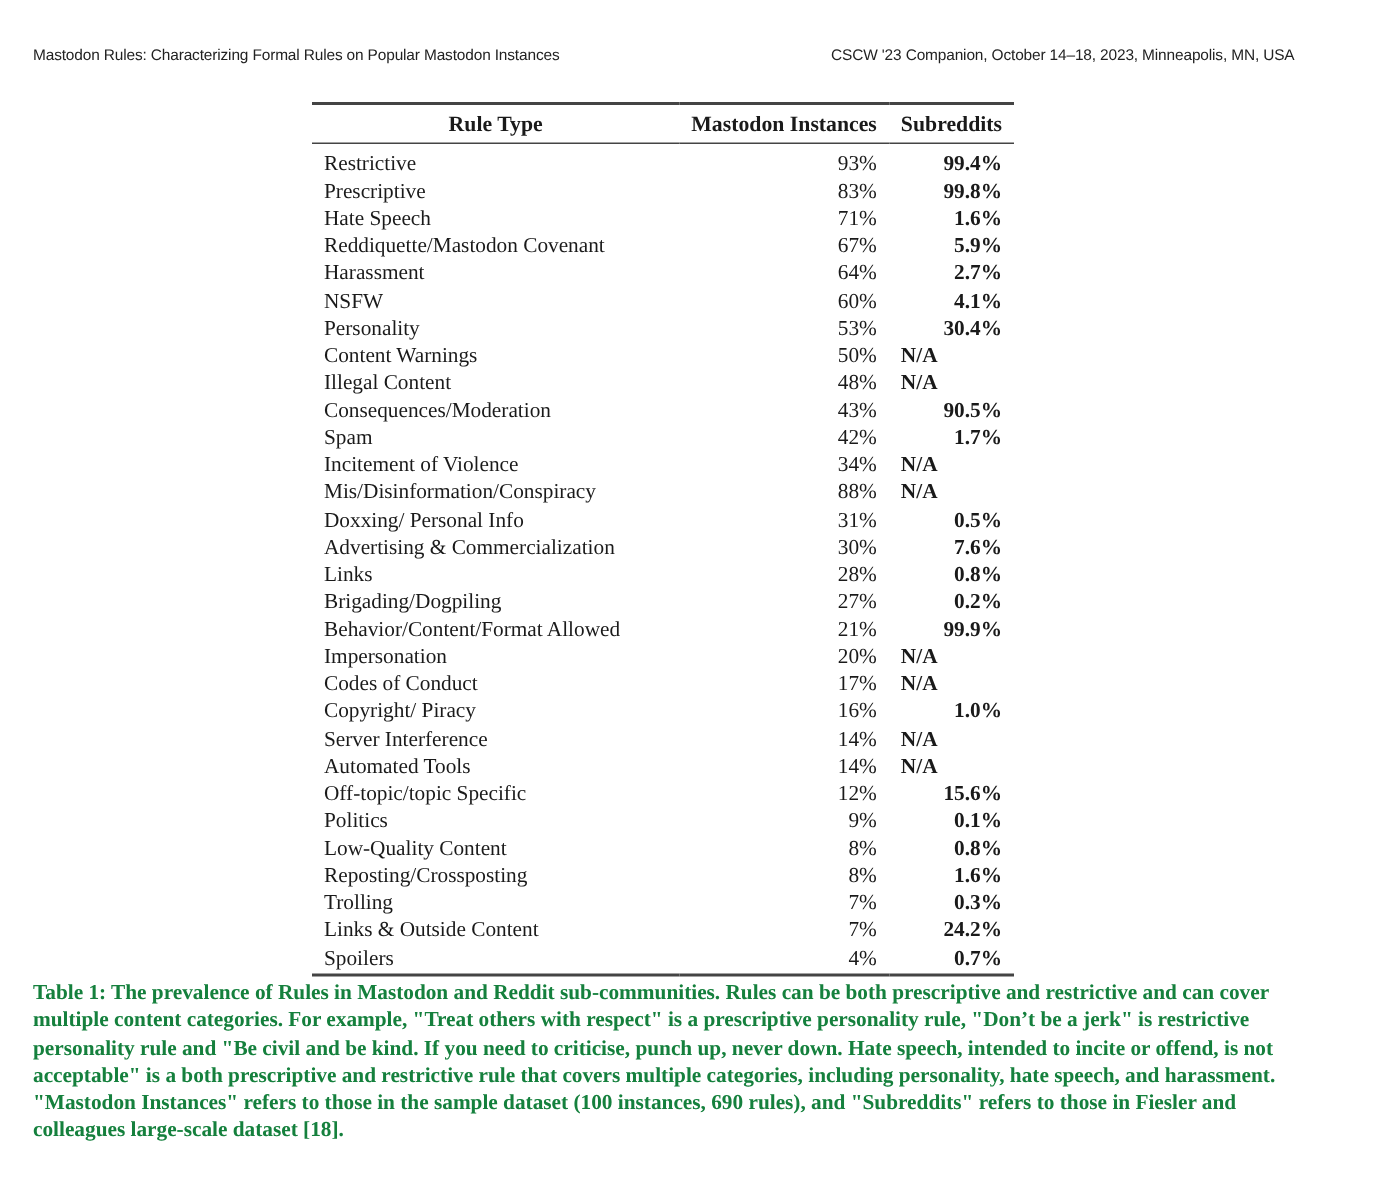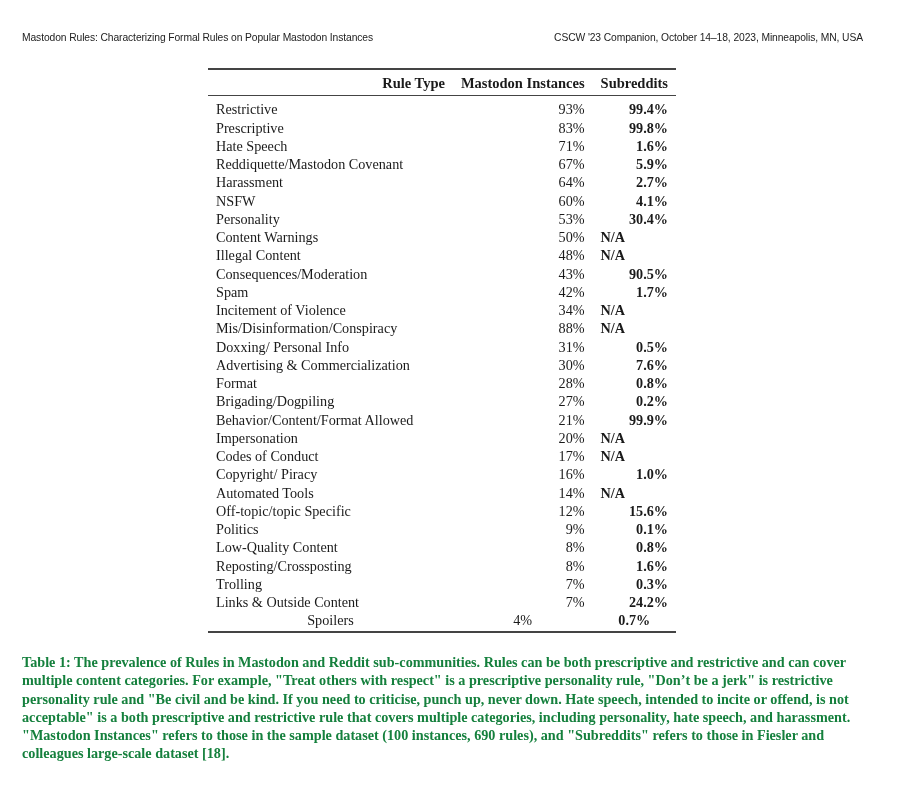--- a/index.html
+++ b/index.html
@@ -36,35 +36,35 @@
       width: 468px;
     }
     table {
       border-collapse: collapse;
       width: 468px;
       font-size: 14.2px;
       line-height: 18.25px;
     }
     thead tr th {
       font-weight: bold;
-      text-align: right;
+      text-align: center;
       padding: 4px 8px 3px 8px;
       border-top: 2px solid #444;
       border-bottom: 1.3px solid #444;
       white-space: nowrap;
       font-size: 14.5px;
     }
     thead th.col-mastodon { text-align: right; }
     thead th.col-reddit { text-align: left; padding-left: 8px; }
     tbody td {
       padding: 0 8px;
       white-space: nowrap;
     }
     tbody tr:first-child td { padding-top: 4px; }
-    tbody tr:last-child td { padding-bottom: 1px; border-bottom: 2px solid #444; text-align: center; }
+    tbody tr:last-child td { padding-bottom: 1px; border-bottom: 2px solid #444; }
     td.rule-type { text-align: left; }
     td.mastodon { text-align: right; width: 100px; }
     td.reddit { text-align: right; width: 60px; font-weight: bold; }
     td.reddit.na { text-align: left; }
 
     .caption {
       position: absolute;
       left: 22px;
       top: 653px;
       width: 842px;
@@ -162,21 +162,21 @@
           <td class="rule-type">Doxxing/ Personal Info</td>
           <td class="mastodon">31%</td>
           <td class="reddit">0.5%</td>
         </tr>
         <tr>
           <td class="rule-type">Advertising &amp; Commercialization</td>
           <td class="mastodon">30%</td>
           <td class="reddit">7.6%</td>
         </tr>
         <tr>
-          <td class="rule-type">Format</td>
+          <td class="rule-type">Links</td>
           <td class="mastodon">28%</td>
           <td class="reddit">0.8%</td>
         </tr>
         <tr>
           <td class="rule-type">Brigading/Dogpiling</td>
           <td class="mastodon">27%</td>
           <td class="reddit">0.2%</td>
         </tr>
         <tr>
           <td class="rule-type">Behavior/Content/Format Allowed</td>
@@ -192,20 +192,25 @@
           <td class="rule-type">Codes of Conduct</td>
           <td class="mastodon">17%</td>
           <td class="reddit na">N/A</td>
         </tr>
         <tr>
           <td class="rule-type">Copyright/ Piracy</td>
           <td class="mastodon">16%</td>
           <td class="reddit">1.0%</td>
         </tr>
         <tr>
+          <td class="rule-type">Server Interference</td>
+          <td class="mastodon">14%</td>
+          <td class="reddit na">N/A</td>
+        </tr>
+        <tr>
           <td class="rule-type">Automated Tools</td>
           <td class="mastodon">14%</td>
           <td class="reddit na">N/A</td>
         </tr>
         <tr>
           <td class="rule-type">Off-topic/topic Specific</td>
           <td class="mastodon">12%</td>
           <td class="reddit">15.6%</td>
         </tr>
         <tr>

